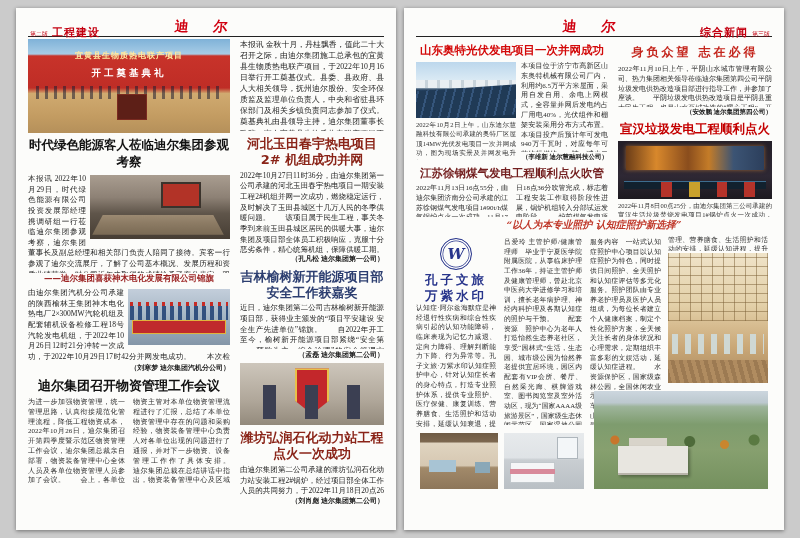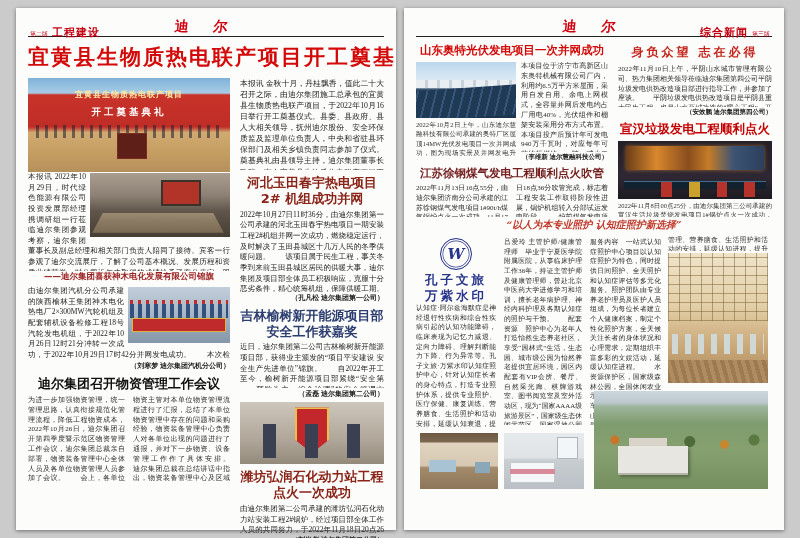--- a/index.html
+++ b/index.html
@@ -105,33 +105,33 @@
 
   <div class="page lp">
     <div class="phead">
       <span class="side-l">
         <span class="ed">第二版</span>
         <span class="sec">工程建设</span>
       </span>
       <span class="mast">迪 尔</span>
     </div>
 
-    <div class="big-headline">宜黄县生物质热电联产项目开工奠基</div>
 
     <div class="cols">
 
       <div class="colA">
         <div class="ph ph-ceremony">
           <div class="ban1">宜黄县生物质热电联产项目</div>
           <div class="ban2">开工奠基典礼</div>
           <div class="crowd"></div>
           <div class="podium"></div>
         </div>
 
         <div>
+          <div class="t1 t-black13">时代绿色能源客人莅临迪尔集团参观考察</div>
           <div class="body-txt" style="height:99px;">
             <span class="ph ph-meeting fR" style="display:block;">
               <span class="scr"></span>
               <span class="tbl"></span>
             </span>
             <span>本报讯 2022年10月29日，时代绿色能源有限公司投资发展部经理携调研组一行莅临迪尔集团参观考察，迪尔集团董事长及副总经理和相关部门负责人陪同了接待。宾客一行参观了迪尔交流展厅，了解了公司基本概况、发展历程和资质业绩荣誉，对公司近年来取得的成绩给予了充分肯定，双方人员就下步合作事宜等进行了深入的沟通交流。</span>
           </div>
         </div>
 
         <div>

